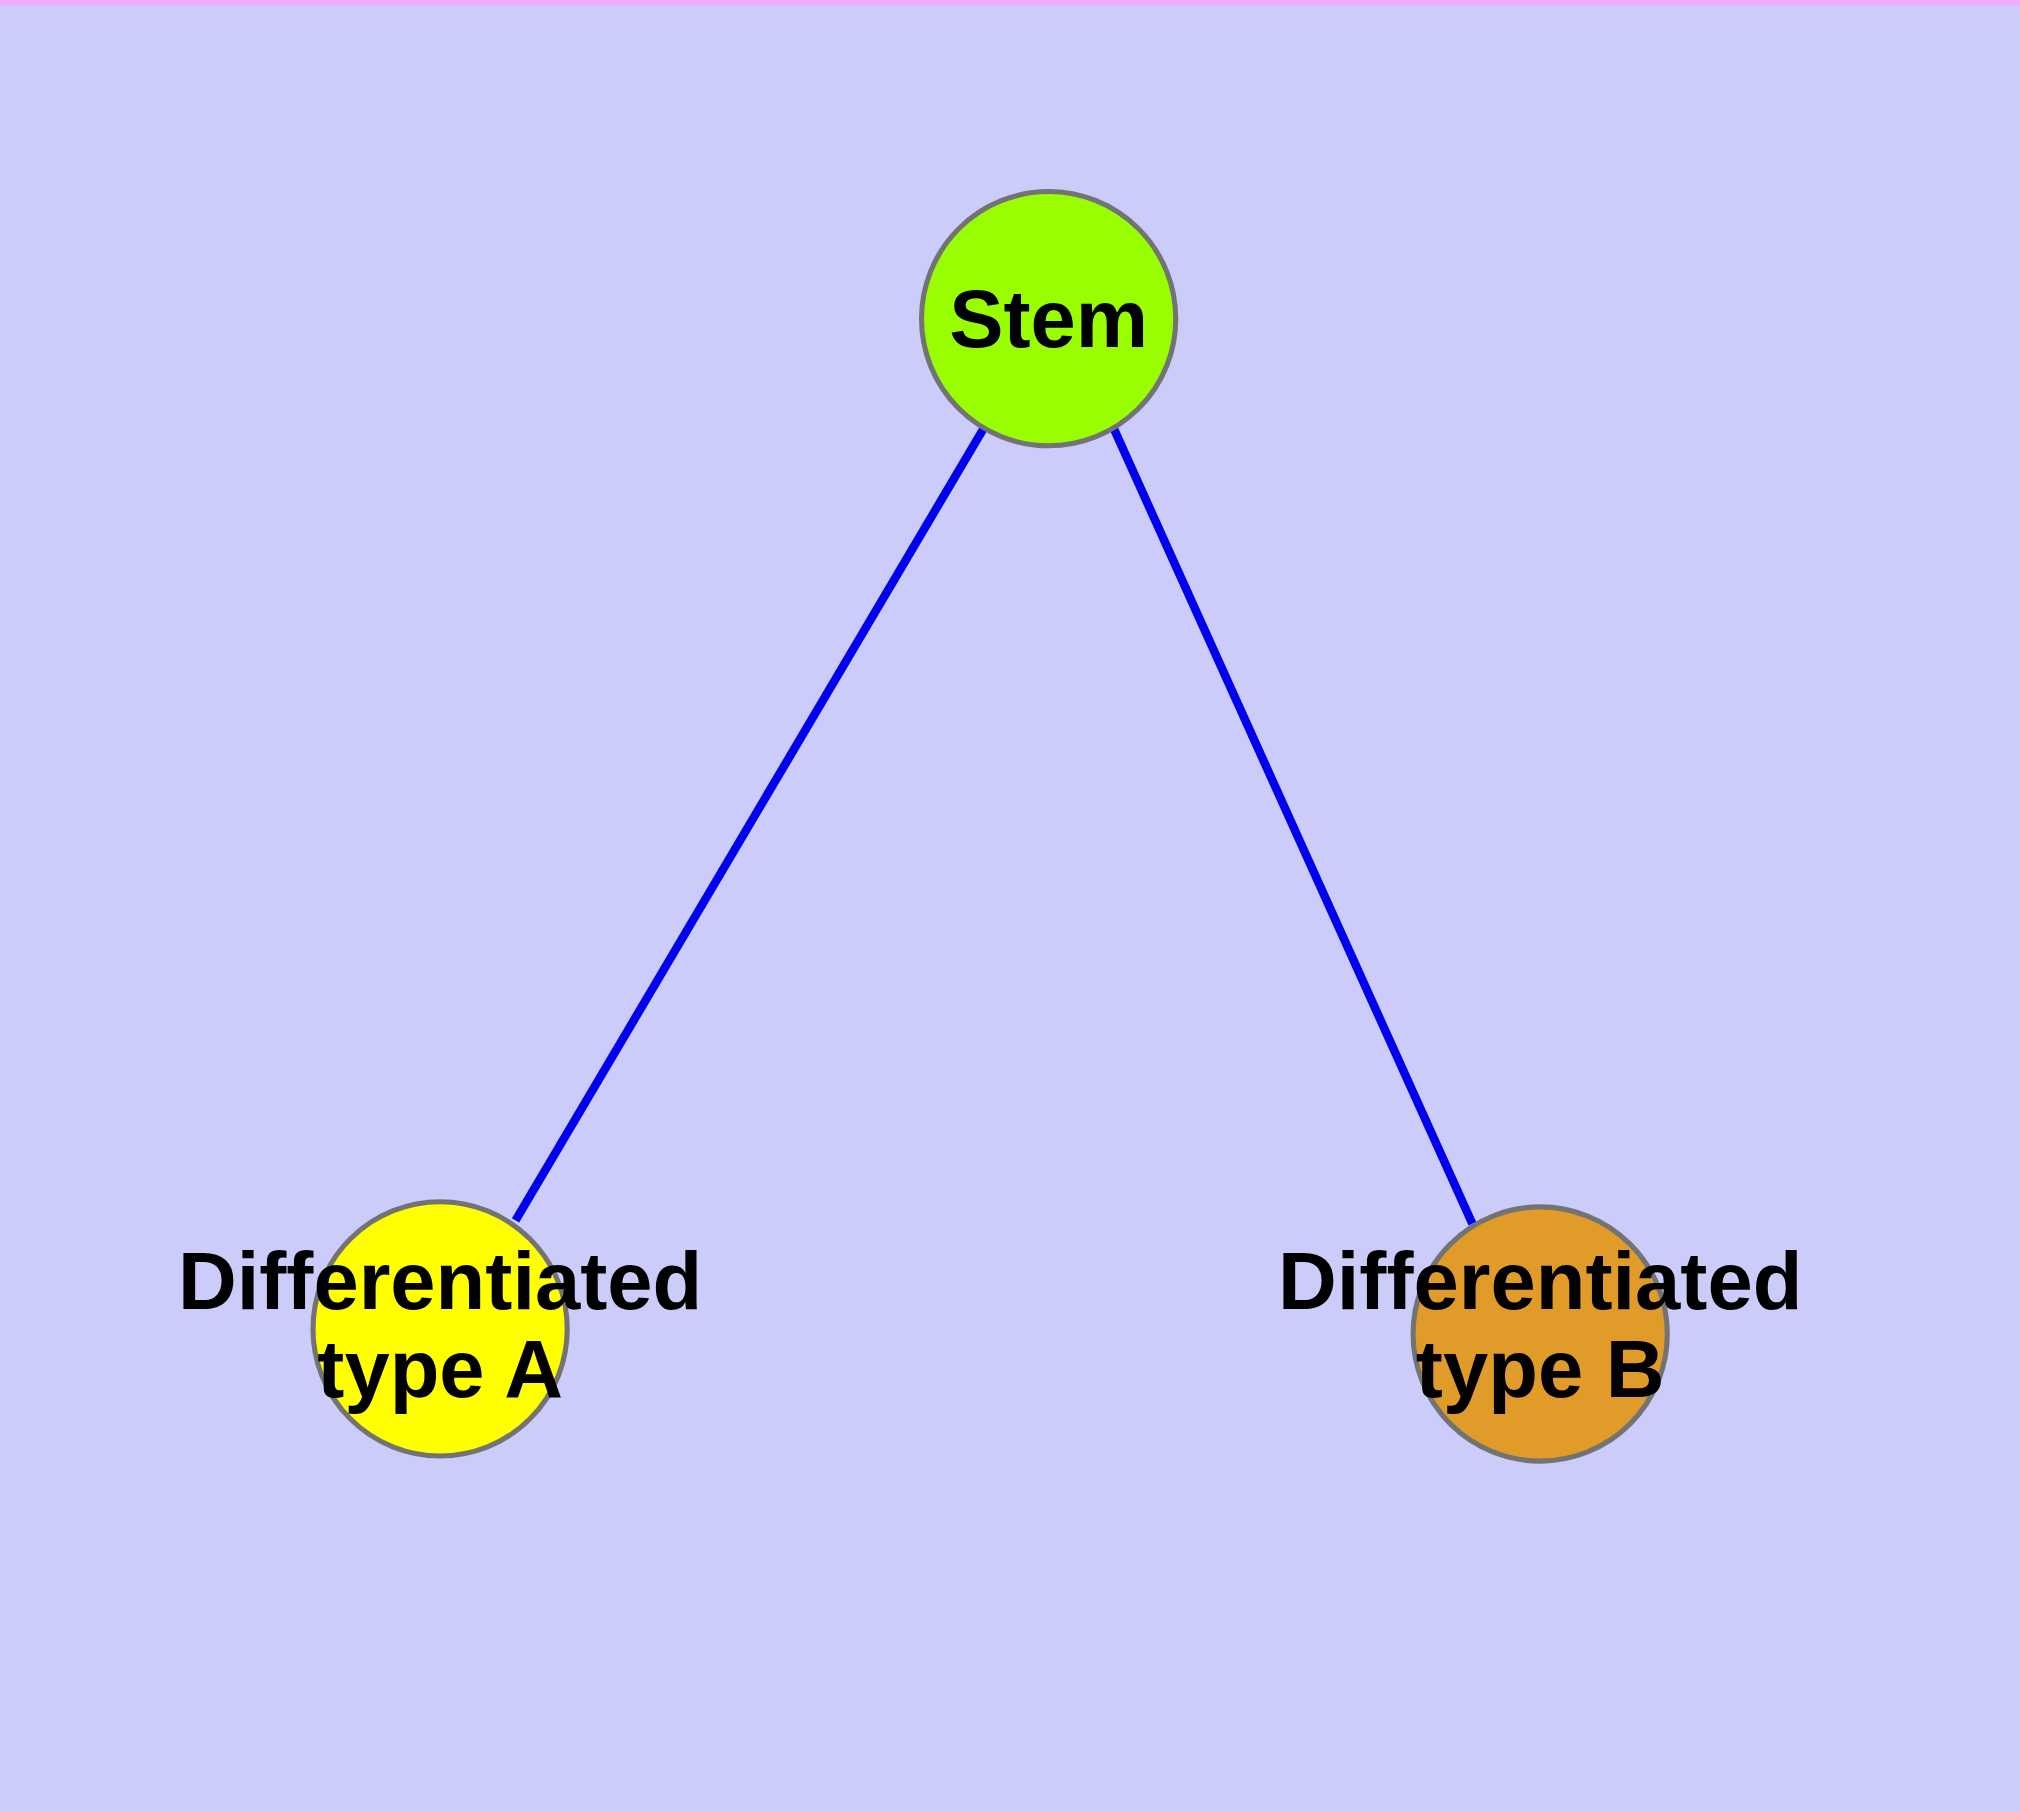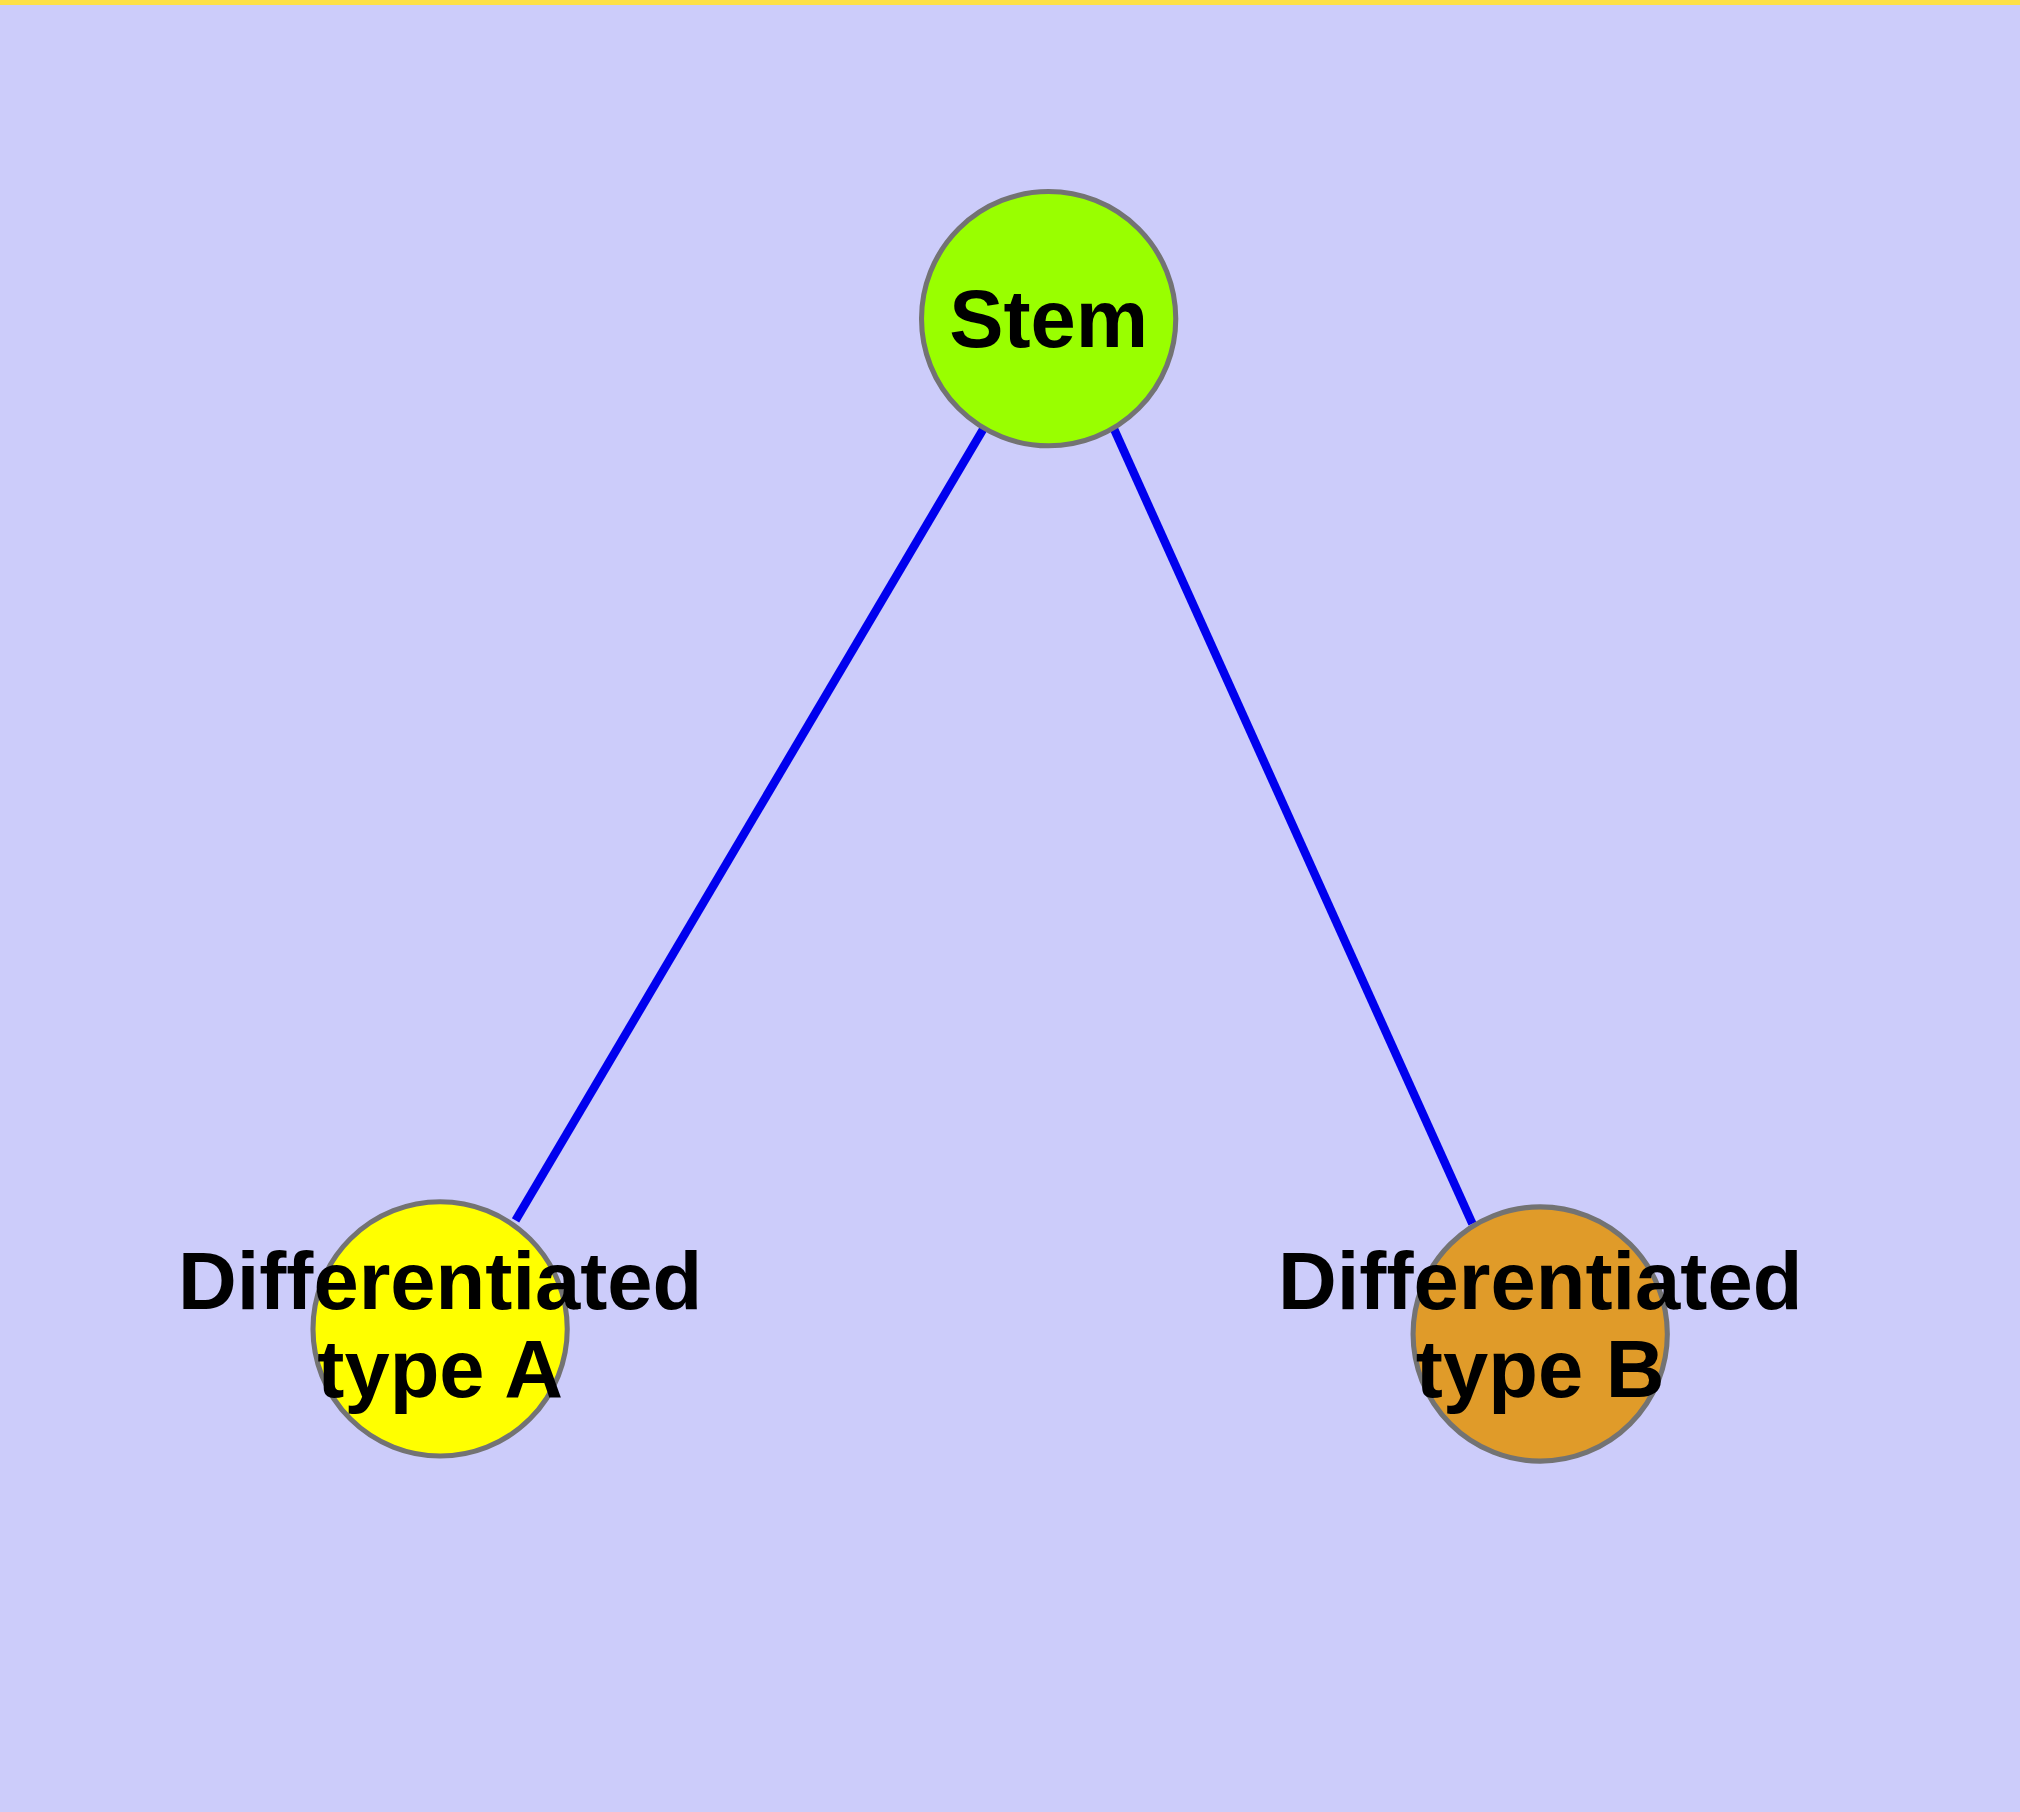--- a/index.html
+++ b/index.html
@@ -38,21 +38,21 @@
   .node-label-big {
     font-size: 96px;
   }
   .node-label-line {
     font-size: 96px;
   }
 </style>
 </head>
 <body>
 
-<div id="canvas" style="width: 2021px; height: 1812px; background: #fde047;">
+<div id="canvas" style="width: 2021px; height: 1812px; background: #f0abfc;">
   <div class="graph-bg" style="background: rgb(204, 204, 250);"></div>
 
   <svg class="graph-svg" viewBox="0 0 2384 2138">
     <g>
       <line x1="1160" y1="506" x2="608" y2="1440" stroke="#0000ee" stroke-width="10" stroke-linecap="butt"></line>
       <line x1="1314" y1="506" x2="1737" y2="1444" stroke="#0000ee" stroke-width="10" stroke-linecap="butt"></line>
     </g>
 
     <g>
       <g>

